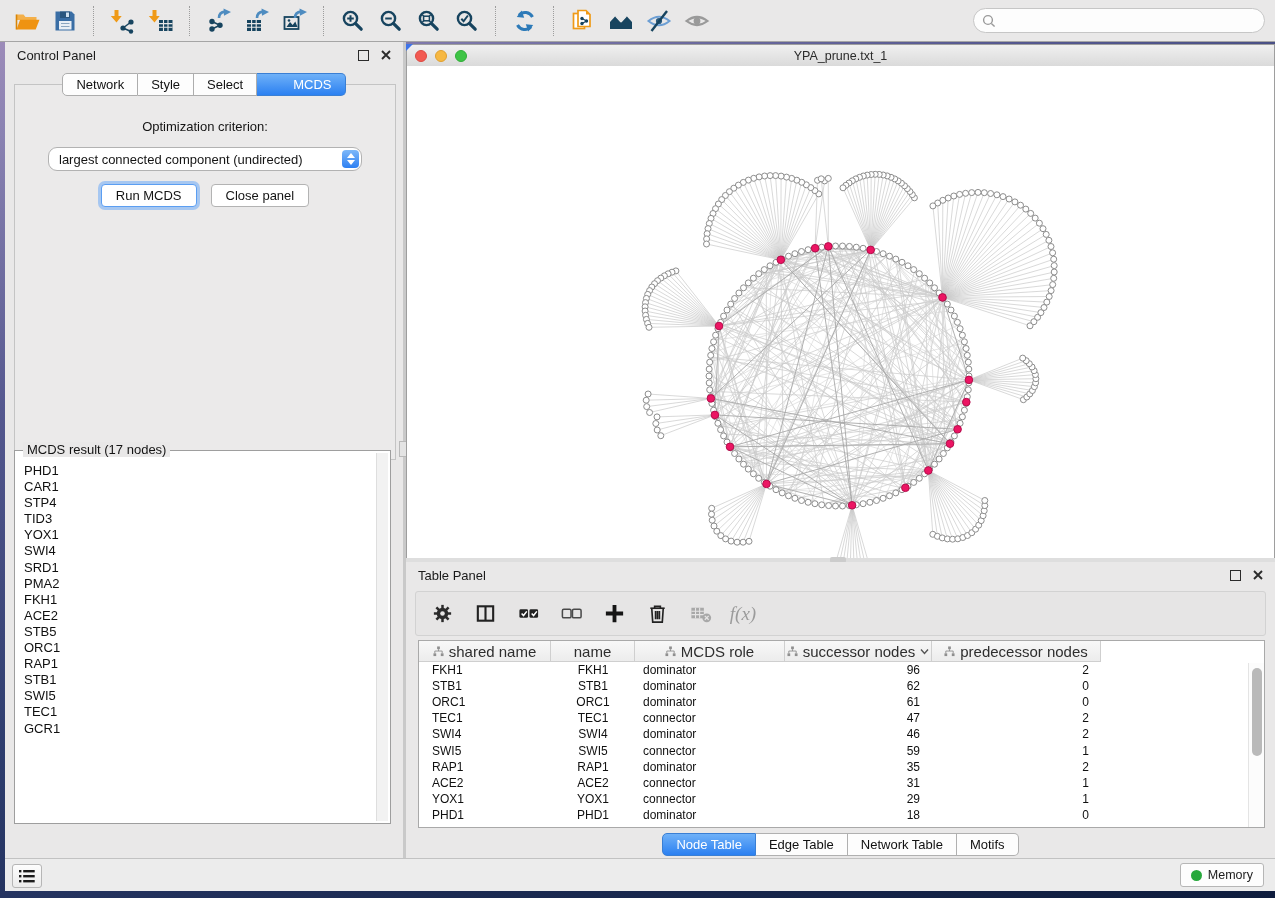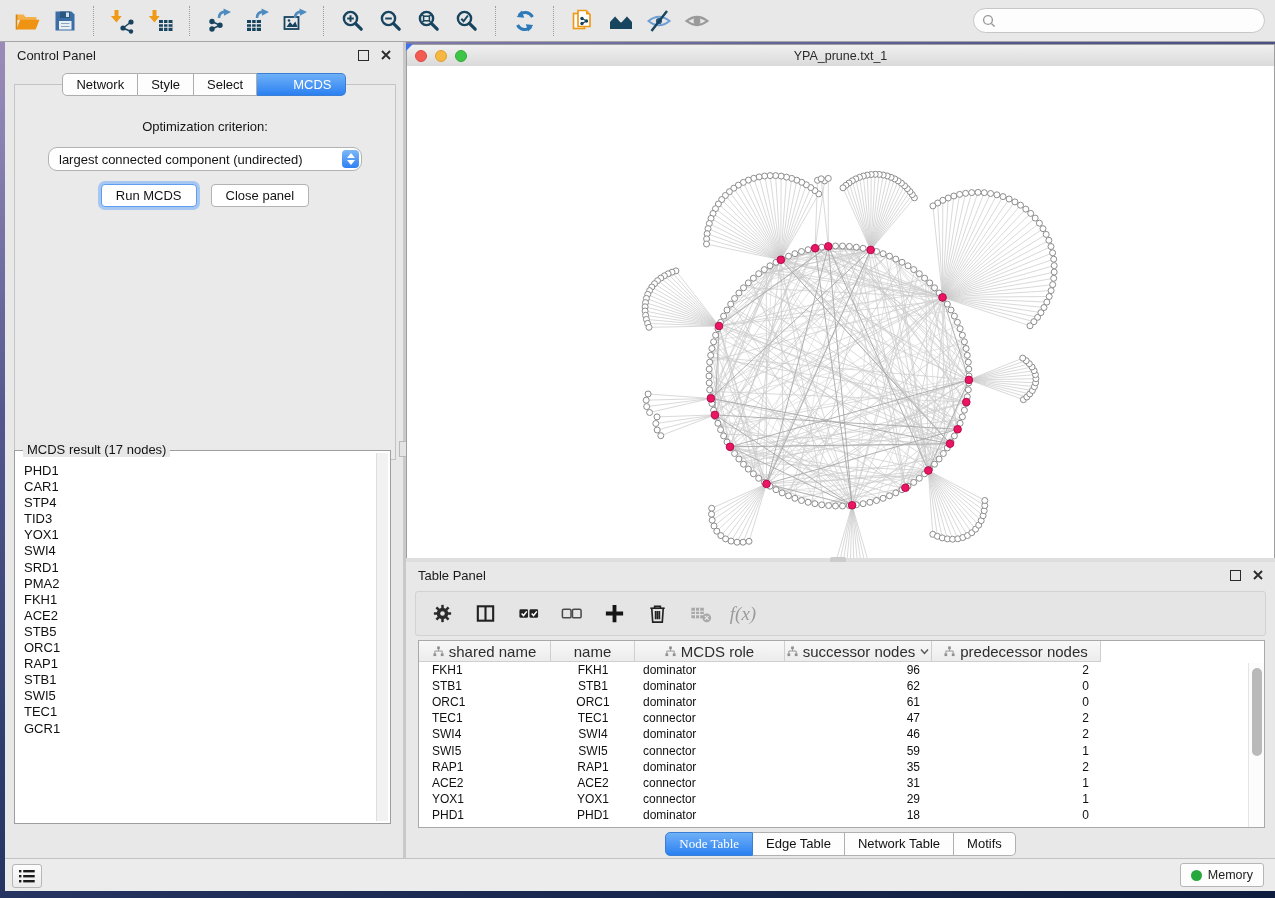--- a/index.html
+++ b/index.html
@@ -83,21 +83,21 @@
   .th{background:linear-gradient(#f8f8f8,#ececec);border-right:1px solid #cfcfcf;border-bottom:1px solid #cfcfcf;
     display:flex;align-items:center;justify-content:center;gap:5px;font-size:15px;color:#2e2e2e;box-sizing:border-box;}
   .tb-row{display:flex;height:16.1px;align-items:center;}
   .td{font-size:12px;color:#101010;box-sizing:border-box;white-space:nowrap;overflow:hidden;}
   .sb{position:absolute;top:22px;right:0;bottom:0;width:15px;background:#fcfcfc;border-left:1px solid #e4e4e4;}
   .sb-thumb{position:absolute;top:5px;right:2px;width:10px;height:88px;background:#b9b9b9;border-radius:5px;}
   .bt-tabs{position:absolute;bottom:2px;left:0;right:0;display:flex;justify-content:center;}
   .btab{font-size:13px;color:#111;padding:3px 13px;background:#fdfdfd;border:1px solid #b0b0b0;border-left:none;}
   .btab:first-child{border-left:1px solid #b0b0b0;border-radius:5px 0 0 5px;}
   .btab:last-child{border-radius:0 5px 5px 0;}
-  .btab.sel{background:linear-gradient(#6fb1f8,#2b80f1);color:#fff;border-color:#3a7fd4;font-family:Liberation Serif, serif;}
+  .btab.sel{background:linear-gradient(#6fb1f8,#2b80f1);color:#fff;border-color:#3a7fd4;}
 
   
   .statusbar{position:absolute;left:5px;top:858px;width:1270px;height:33px;background:#ececec;border-top:1px solid #c2c2c2;box-sizing:border-box;}
   .list-btn{position:absolute;left:7px;top:5px;width:28px;height:22px;background:linear-gradient(#fdfdfd,#ececec);
     border:1px solid #b6b6b6;border-radius:3px;display:flex;align-items:center;justify-content:center;}
   .mem-btn{position:absolute;right:11px;top:4px;height:24px;padding:0 10px;display:flex;align-items:center;gap:6px;
     background:#fdfdfd;border:1px solid #b6b6b6;border-radius:3px;font-size:12.5px;color:#1c1c1c;box-sizing:border-box;}
   .mem-dot{width:11px;height:11px;border-radius:50%;background:#27a83c;}
 </style>
 </head>

